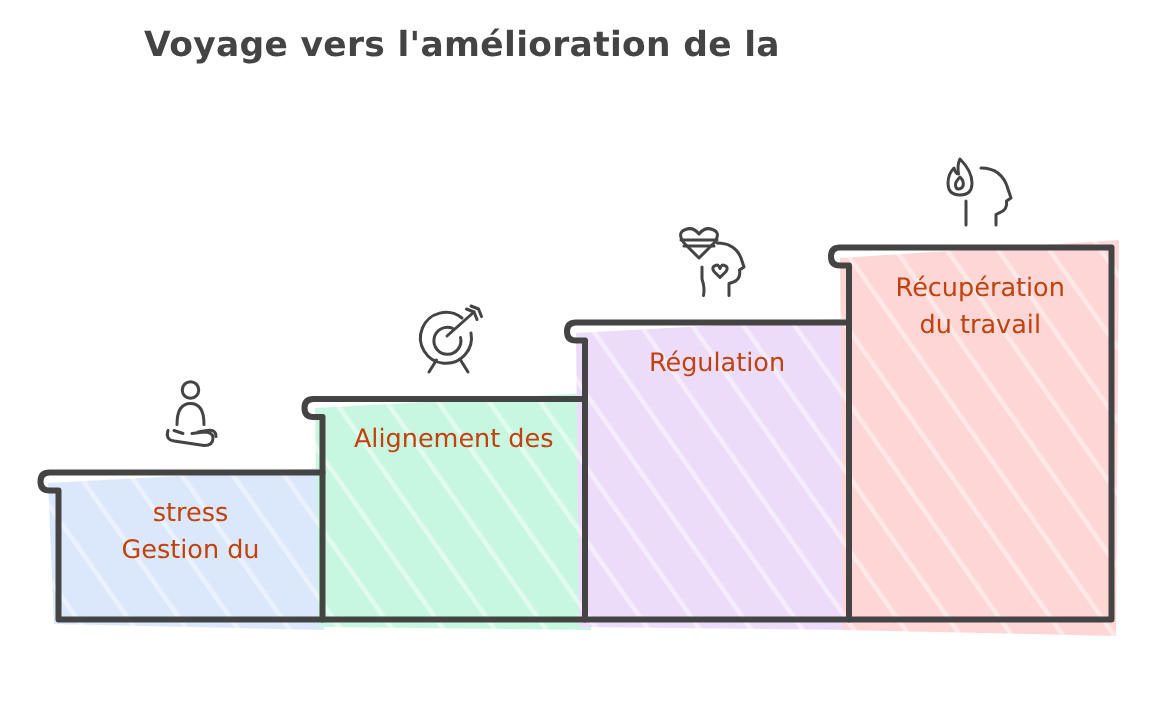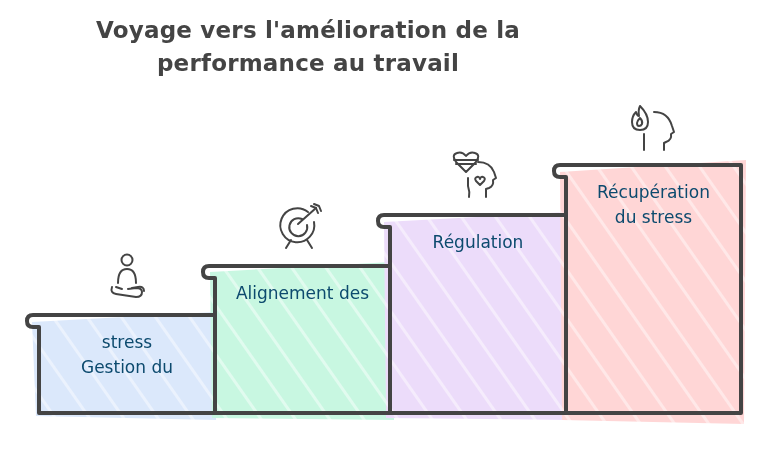--- a/index.html
+++ b/index.html
@@ -4,29 +4,28 @@
   <style>
     html, body { margin: 0; padding: 0; background: #ffffff; }
     body { width: 768px; height: 467px; position: relative; overflow: hidden;
            font-family: "DejaVu Sans", sans-serif; color: #3d3d3d; }
     .title { position: absolute; left: 0; top: 14px; width: 616px; text-align: center;
              font-family: "DejaVu Sans", sans-serif; font-weight: bold; font-size: 23px;
              line-height: 33px; color: #444444; letter-spacing: 0.2px; }
     .title span { display: block; }
     svg.canvas { position: absolute; left: 0; top: 0; }
     .label { position: absolute; text-align: center; font-size: 17px; line-height: 25px;
-             color: #0c4a6e; font-family: "DejaVu Sans", sans-serif; }
+             color: #c2410c; font-family: "DejaVu Sans", sans-serif; }
     .label span { display: block; }
   </style>
 </head>
 <body>
 
 <div class="title">
   <span>Voyage vers l'amélioration de la</span>
-  <span>performance au travail</span>
 </div>
 
 <svg class="canvas" width="768" height="467" viewBox="0 0 768 467">
   <defs>
     <pattern id="hatch1" width="28" height="28" patternUnits="userSpaceOnUse" patternTransform="rotate(-35)">
       <rect width="28" height="28" fill="#dbe8fb"></rect>
       <rect x="0" y="0" width="3" height="28" fill="#ffffff" opacity="0.45"></rect>
     </pattern>
     <pattern id="hatch2" width="28" height="28" patternUnits="userSpaceOnUse" patternTransform="rotate(-35)">
       <rect width="28" height="28" fill="#c8f7e1"></rect>
@@ -109,14 +108,14 @@
 <div class="label" style="left:215px; top:281px; width:175px;text-align:center;">
   <span>Alignement des</span>
 </div>
 
 <div class="label" style="left:390px; top:230px; width:176px;">
   <span>Régulation</span>
 </div>
 
 <div class="label" style="left:566px; top:180px; width:175px;">
   <span>Récupération</span>
-  <span>du stress</span>
+  <span>du travail</span>
 </div>
 
 </body></html>

